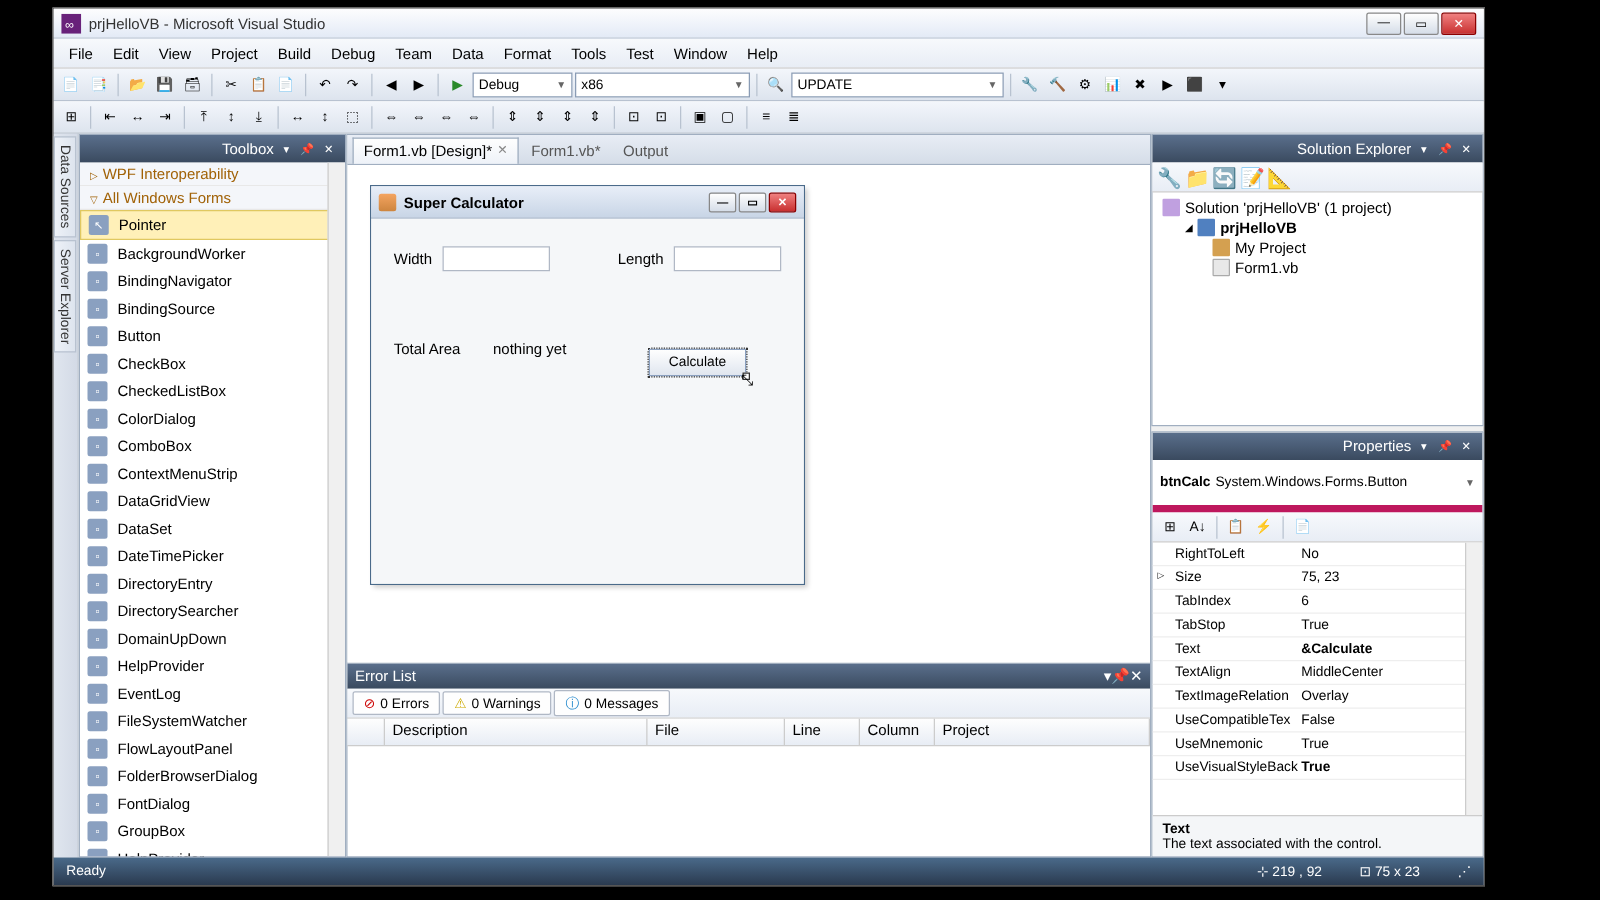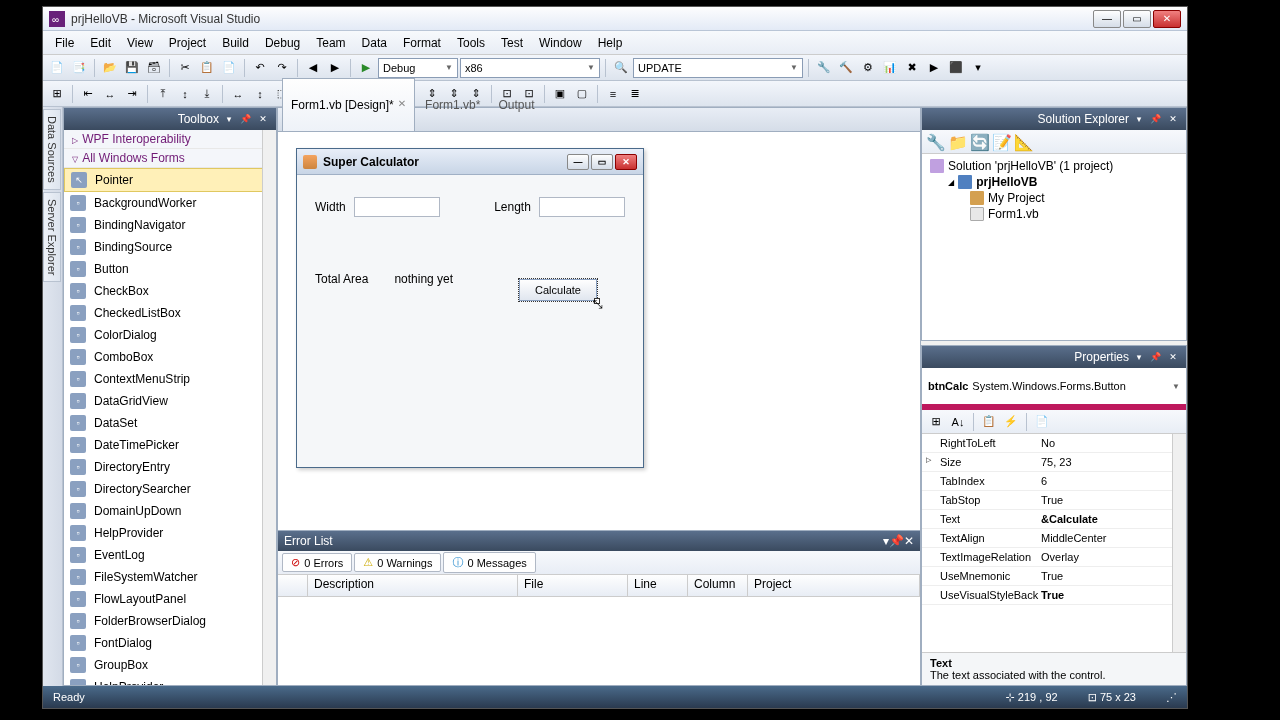--- a/index.html
+++ b/index.html
@@ -25,30 +25,30 @@
 .main { position: absolute; top: 100px; bottom: 22px; left: 0; right: 0; display: flex; }
 .left-tabs { width: 20px; background: linear-gradient(to right,#e0e6ef,#d3dae6); border-right: 1px solid #b8c2d0; }
 .vtab { writing-mode: vertical-rl; text-orientation: mixed; font-size: 11px; padding: 6px 2px; background: linear-gradient(to right,#eef2f8,#dde4ee); border: 1px solid #b8c2d0; margin: 2px 0; text-align: center; color: #333; }
 
 .toolbox { width: 214px; background: #fff; border: 1px solid #a0aec0; display: flex; flex-direction: column; }
 .panel-title { height: 22px; background: linear-gradient(#5a6f8c,#3a4a5f); color: #fff; font-size: 12px; display: flex; align-items: center; padding: 0 6px; text-align: right; }
 .panel-title .txt { flex: 1; }
 .panel-title .pbtn { width: 14px; height: 14px; font-size: 9px; color: #fff; margin-left: 3px; display: flex; align-items: center; justify-content: center; }
 .tbx-body { flex: 1; overflow: hidden; position: relative; }
 .tbx-group { font-size: 12px; padding: 2px 6px 2px 18px; border-bottom: 1px solid #e8e8e8; position: relative; }
-.tbx-group.hdr { font-weight: normal; background: #f4f6fa; color: #701a75; padding-left: 8px; }
+.tbx-group.hdr { font-weight: normal; background: #f4f6fa; color: #a16207; padding-left: 8px; }
 .tbx-group.hdr .tri { font-size: 8px; margin-right: 4px; }
 .tbx-item { display: flex; align-items: center; padding: 3px 6px; font-size: 12px; gap: 8px; }
 .tbx-item.selected { background: #fff0b8; border: 1px solid #e0c860; }
 .tbx-icon { width: 16px; height: 16px; background: #8aa0c0; border-radius: 2px; font-size: 9px; display: flex; align-items: center; justify-content: center; color: #fff; }
 .tbx-scroll { position: absolute; right: 0; top: 0; bottom: 0; width: 14px; background: #f0f0f0; border-left: 1px solid #ccc; }
 
 .center { flex: 1; display: flex; flex-direction: column; background: #fff; border: 1px solid #a0aec0; }
 .doc-tabs { height: 24px; background: linear-gradient(#e8edf5,#d5dde8); display: flex; align-items: flex-end; padding: 0 4px; border-bottom: 1px solid #a0aec0; }
-.doc-tab { padding: 19px 8px; font-size: 12px; background: linear-gradient(#fefefe,#eef2f8); border: 1px solid #a0aec0; border-bottom: none; margin-right: 2px; display: flex; align-items: flex-start; gap: 4px; margin-top: 25px; }
+.doc-tab { padding: 3px 8px; font-size: 12px; background: linear-gradient(#fefefe,#eef2f8); border: 1px solid #a0aec0; border-bottom: none; margin-right: 2px; display: flex; align-items: flex-start; gap: 4px; margin-top: 25px; }
 .doc-tab .x { font-size: 10px; color: #888; }
 .doc-tab.noborder { background: transparent; border: none; color: #555; }
 
 .designer { flex: 1; background: #fff; position: relative; overflow: hidden; }
 .form { position: absolute; left: 18px; top: 16px; width: 348px; height: 320px; border: 1px solid #4a6a8a; background: #eef2f6; box-shadow: 2px 2px 4px rgba(0,0,0,0.2); }
 .form-title { height: 26px; background: linear-gradient(#e8eef8,#c8d5e6); border-bottom: 1px solid #a0b0c5; display: flex; align-items: center; padding: 0 6px; font-size: 12px; font-weight: bold; }
 .form-title .ficon { width: 14px; height: 14px; background: linear-gradient(#f4a460,#cd853f); margin-right: 6px; border-radius: 2px; }
 .form-title .ftxt { flex: 1; }
 .fwinbtns { display: flex; gap: 2px; }
 .fwinbtn { width: 22px; height: 16px; border: 1px solid #888; background: linear-gradient(#fefefe,#d5dde8); font-size: 9px; display: flex; align-items: center; justify-content: center; border-radius: 2px; }
@@ -496,20 +496,24 @@
             </div>
             <div class="prop-row">
               <div class="prop-name">TextAlign</div>
               <div class="prop-val">MiddleCenter</div>
             </div>
             <div class="prop-row">
               <div class="prop-name">TextImageRelation</div>
               <div class="prop-val">Overlay</div>
             </div>
             <div class="prop-row">
+              <div class="prop-name">UseCompatibleTex</div>
+              <div class="prop-val">False</div>
+            </div>
+            <div class="prop-row">
               <div class="prop-name">UseMnemonic</div>
               <div class="prop-val">True</div>
             </div>
             <div class="prop-row">
               <div class="prop-name">UseVisualStyleBack</div>
               <div class="prop-val bold">True</div>
             </div>
             <div class="prop-scroll"></div>
         </div>
         <div class="prop-desc">

